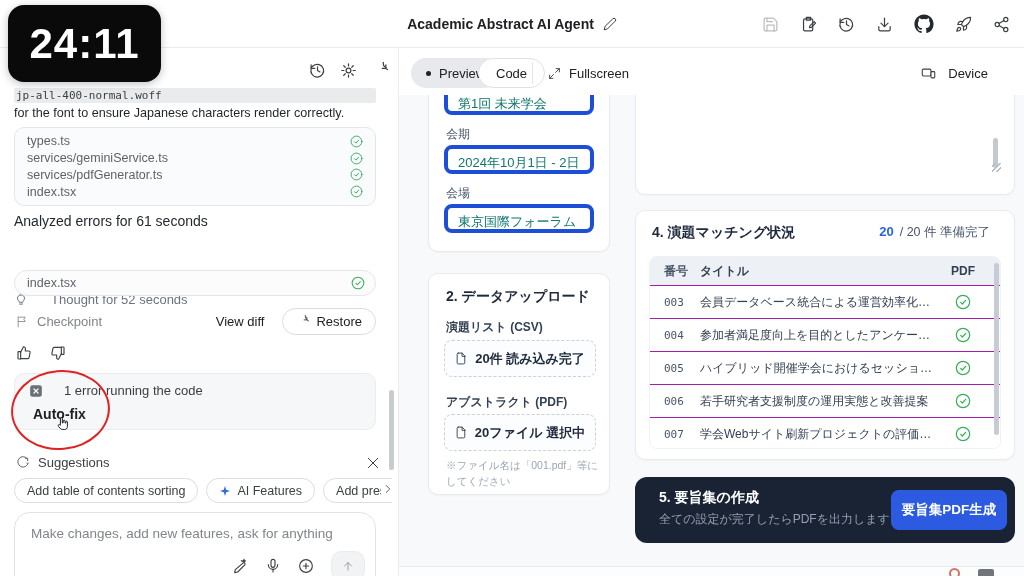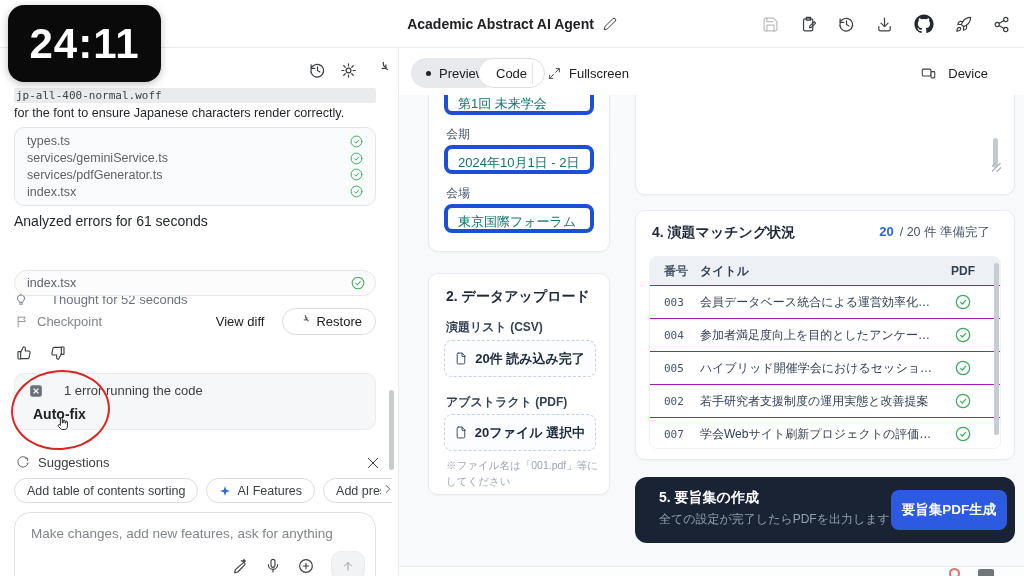--- a/index.html
+++ b/index.html
@@ -503,21 +503,21 @@
           <span class="col-no">005</span>
           <span class="col-title">ハイブリッド開催学会におけるセッション構...</span>
           <span class="col-pdf">
               <svg width="16" height="16" viewBox="0 0 24 24" style="stroke:#3aad5c;fill:none;stroke-width:1.8;stroke-linecap:round;stroke-linejoin:round">
                 <circle cx="12" cy="12" r="10"></circle>
                 <path d="m8.5 12.5 2.5 2.5 5-5.5"></path>
               </svg>
             </span>
         </div>
         <div class="mt-row">
-          <span class="col-no">002</span>
+          <span class="col-no">006</span>
           <span class="col-title">若手研究者支援制度の運用実態と改善提案</span>
           <span class="col-pdf">
               <svg width="16" height="16" viewBox="0 0 24 24" style="stroke:#3aad5c;fill:none;stroke-width:1.8;stroke-linecap:round;stroke-linejoin:round">
                 <circle cx="12" cy="12" r="10"></circle>
                 <path d="m8.5 12.5 2.5 2.5 5-5.5"></path>
               </svg>
             </span>
         </div>
         <div class="mt-row">
           <span class="col-no">007</span>

